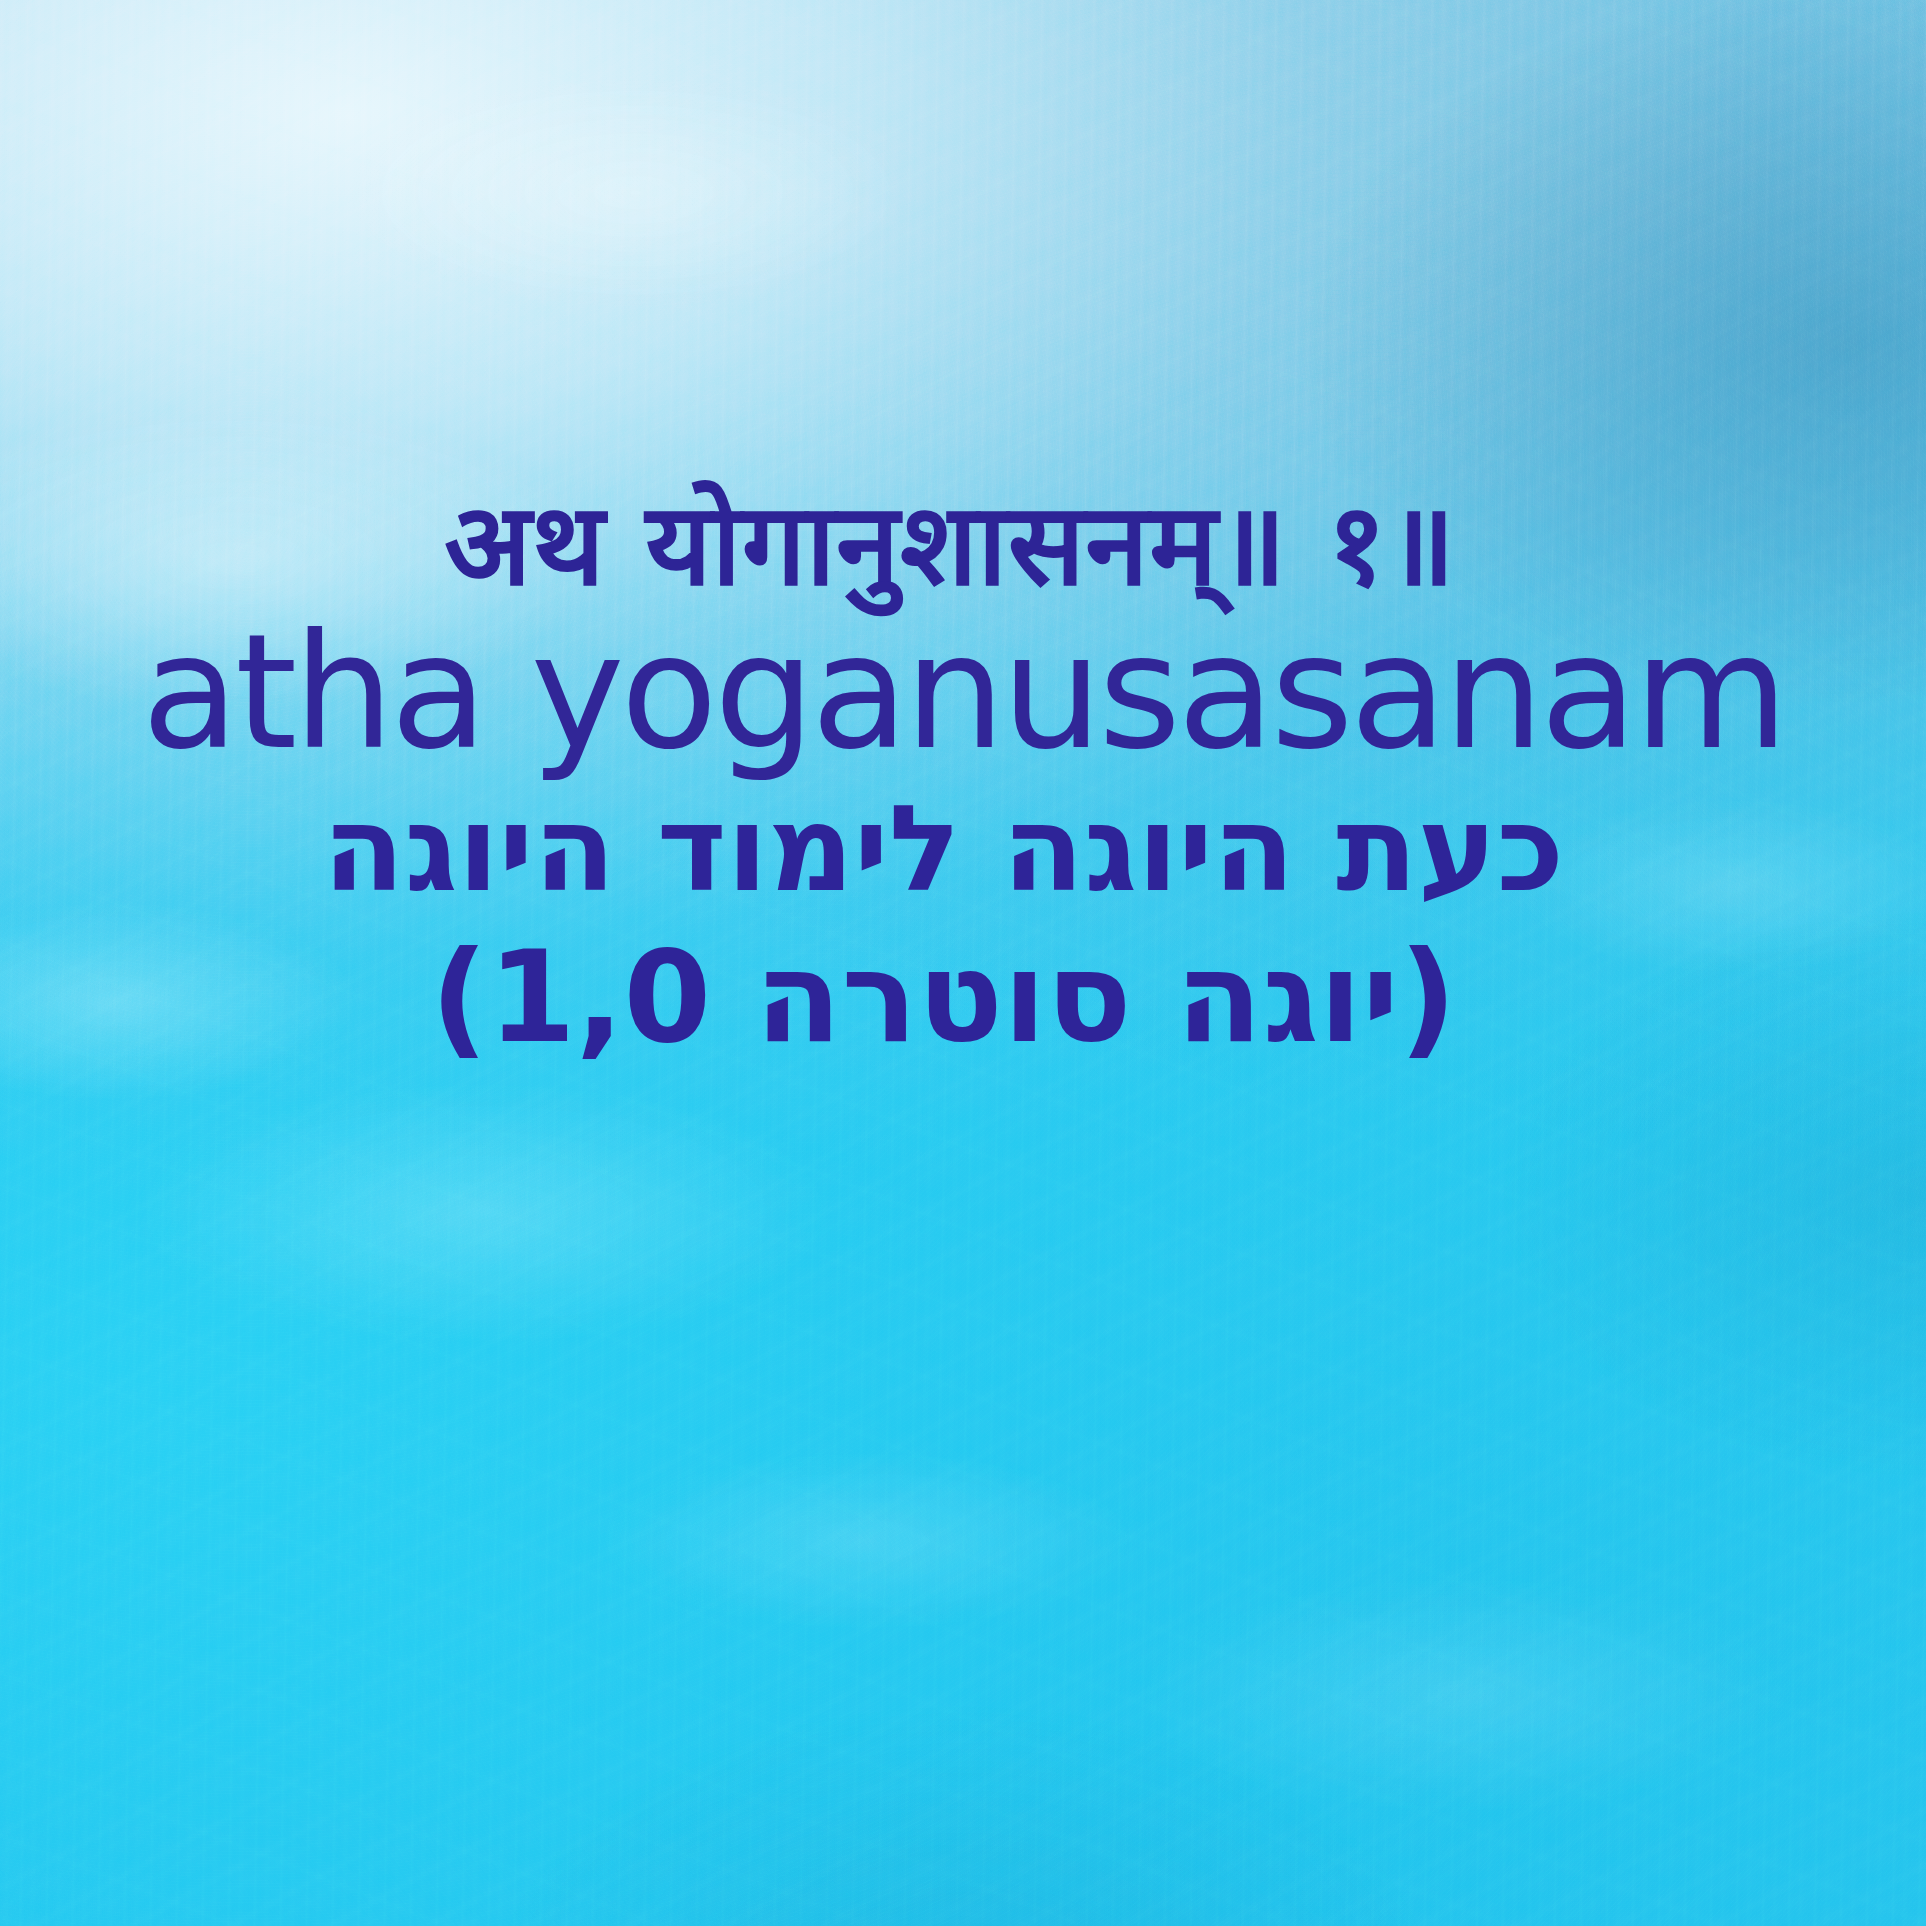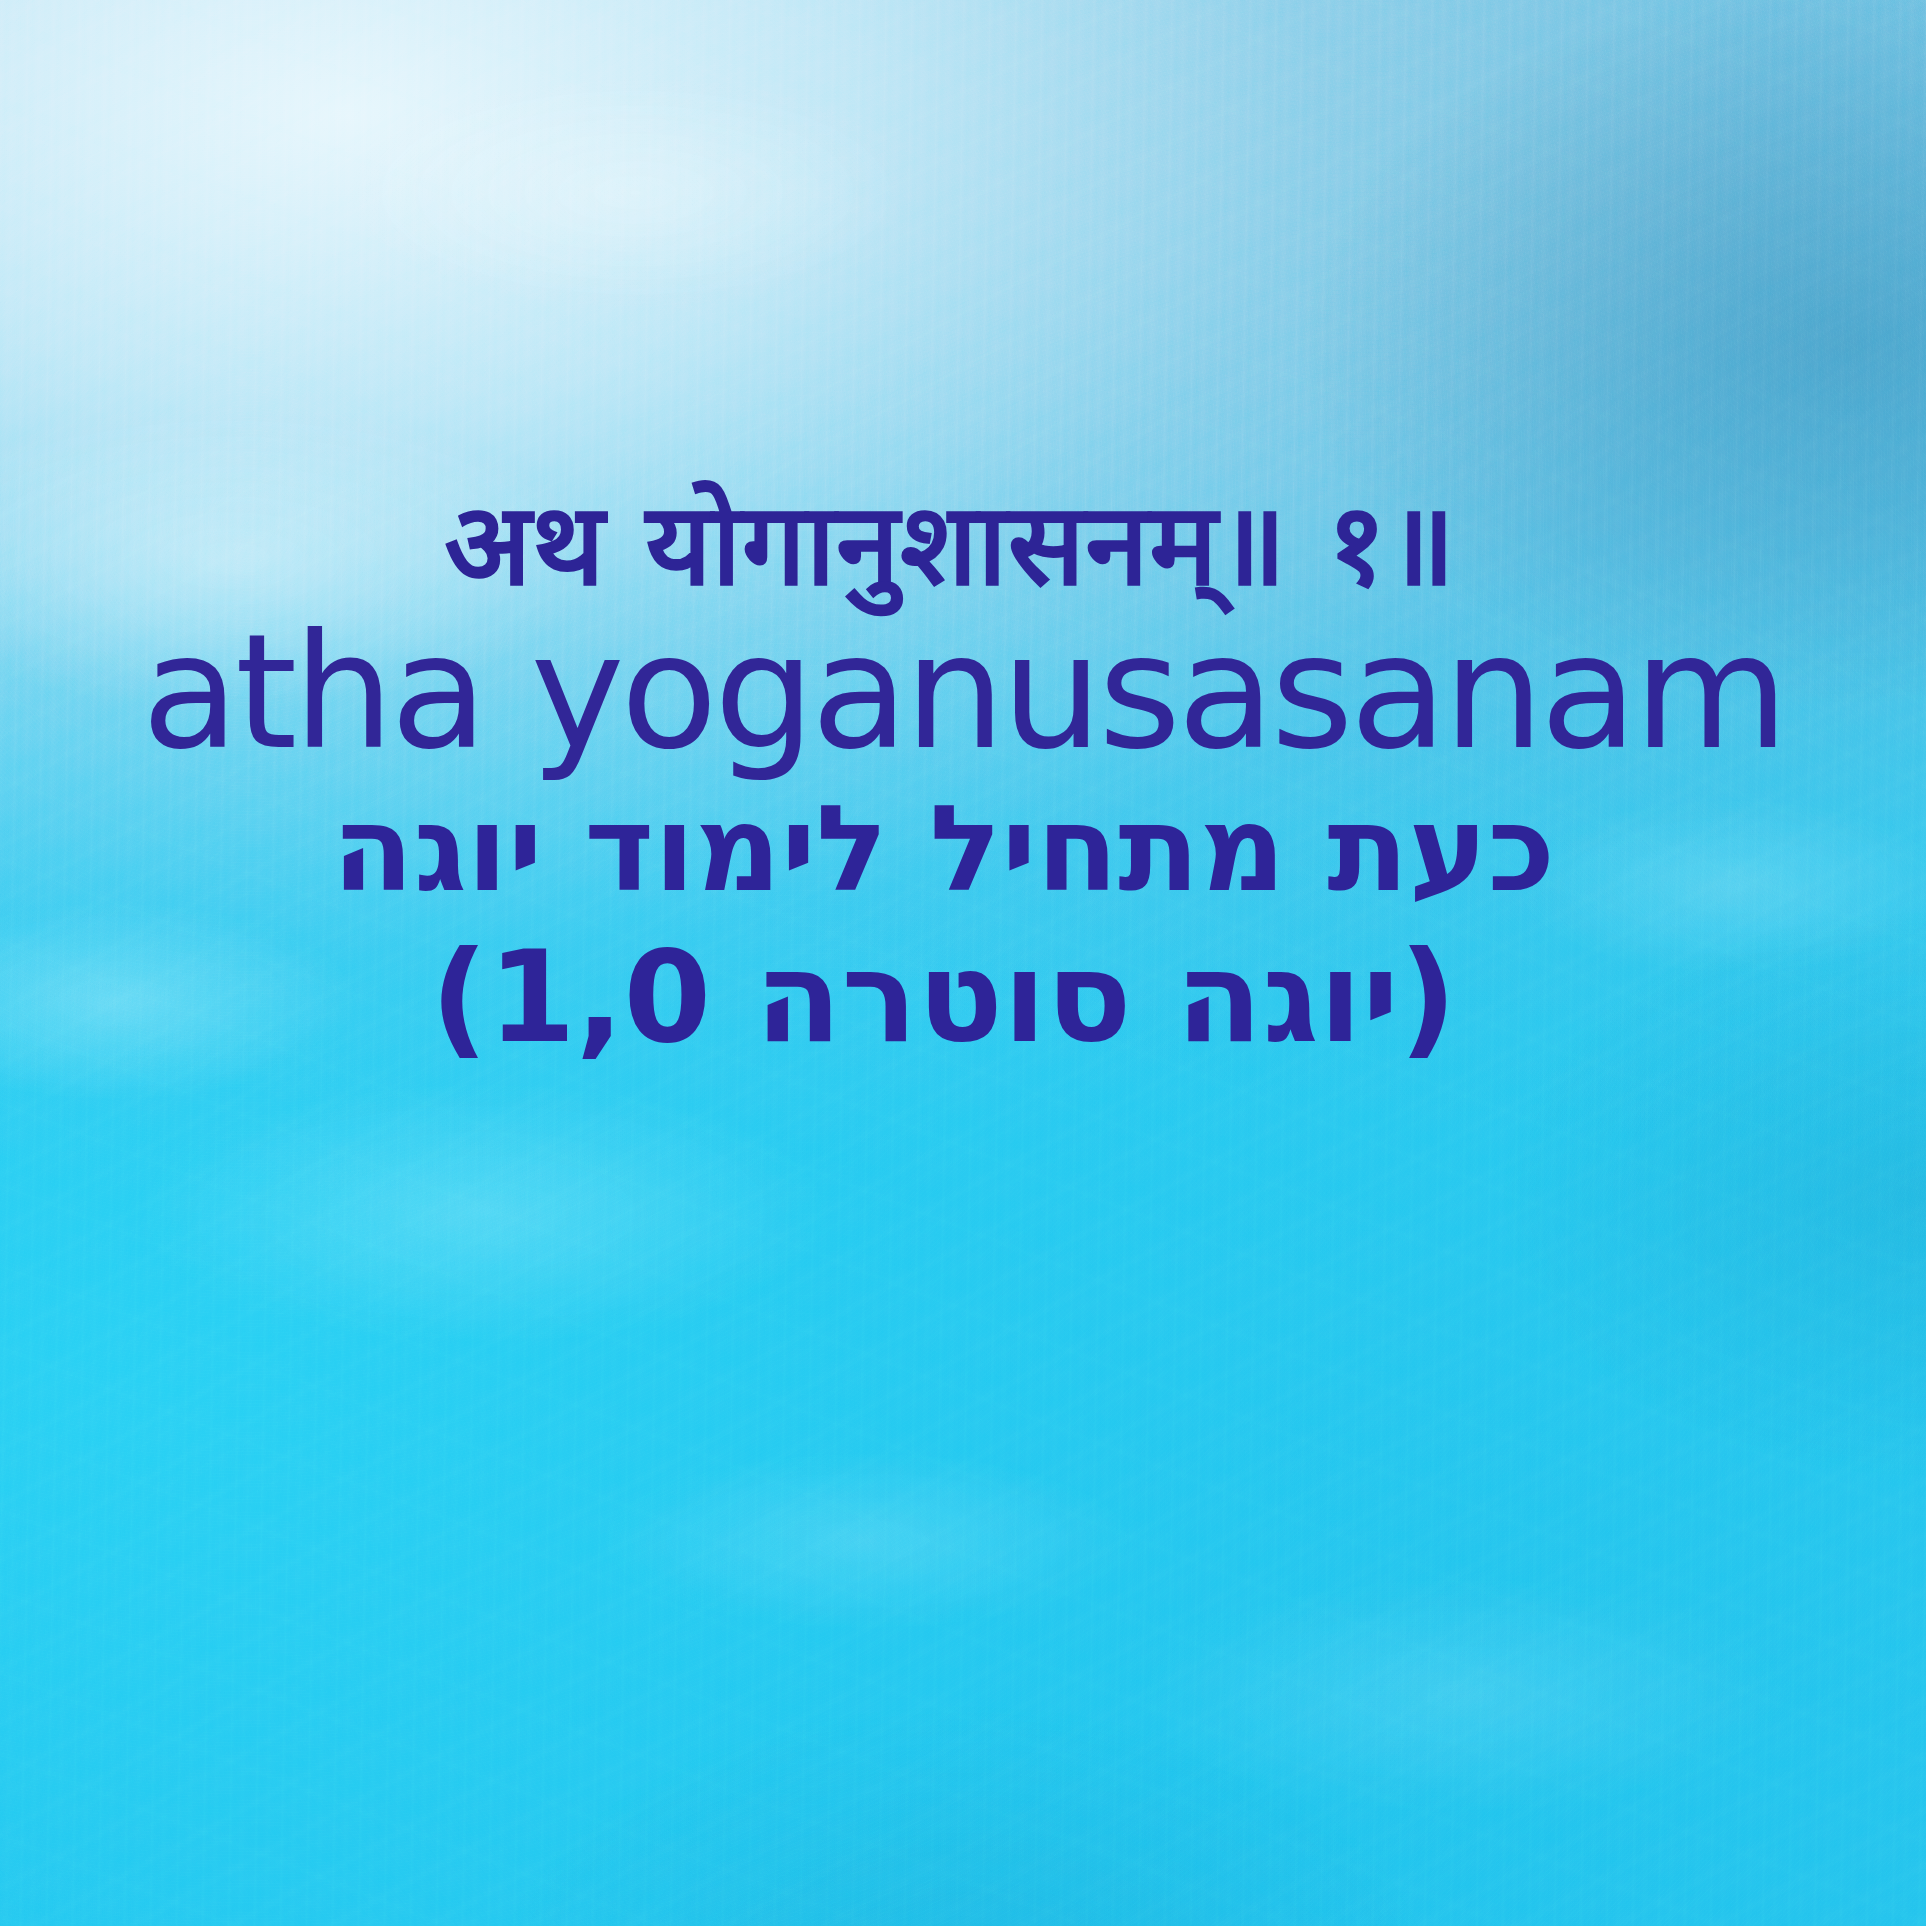--- a/index.html
+++ b/index.html
@@ -216,20 +216,20 @@
   <div class="bg-layer" id="bg-foam"></div>
   <div class="bg-layer" id="bg-depth"></div>
   <div class="bg-layer" id="bg-grain"></div>
 
   <div id="quote">
 
     <p class="line" id="line-sanskrit" lang="sa">अथ योगानुशासनम्॥ १॥</p>
 
     <p class="line" id="line-translit" lang="sa-Latn">atha yoganusasanam</p>
 
-    <p class="line" id="line-hebrew" lang="he" dir="rtl">כעת מתחיל לימוד יוגה</p>
+    <p class="line" id="line-hebrew" lang="he" dir="rtl">כעת היוגה לימוד היוגה</p>
 
     <p class="line" id="line-citation" lang="he" dir="rtl">(יוגה סוטרה 1,0)</p>
 
   </div>
 
 </div>
 
 
 </body></html>

